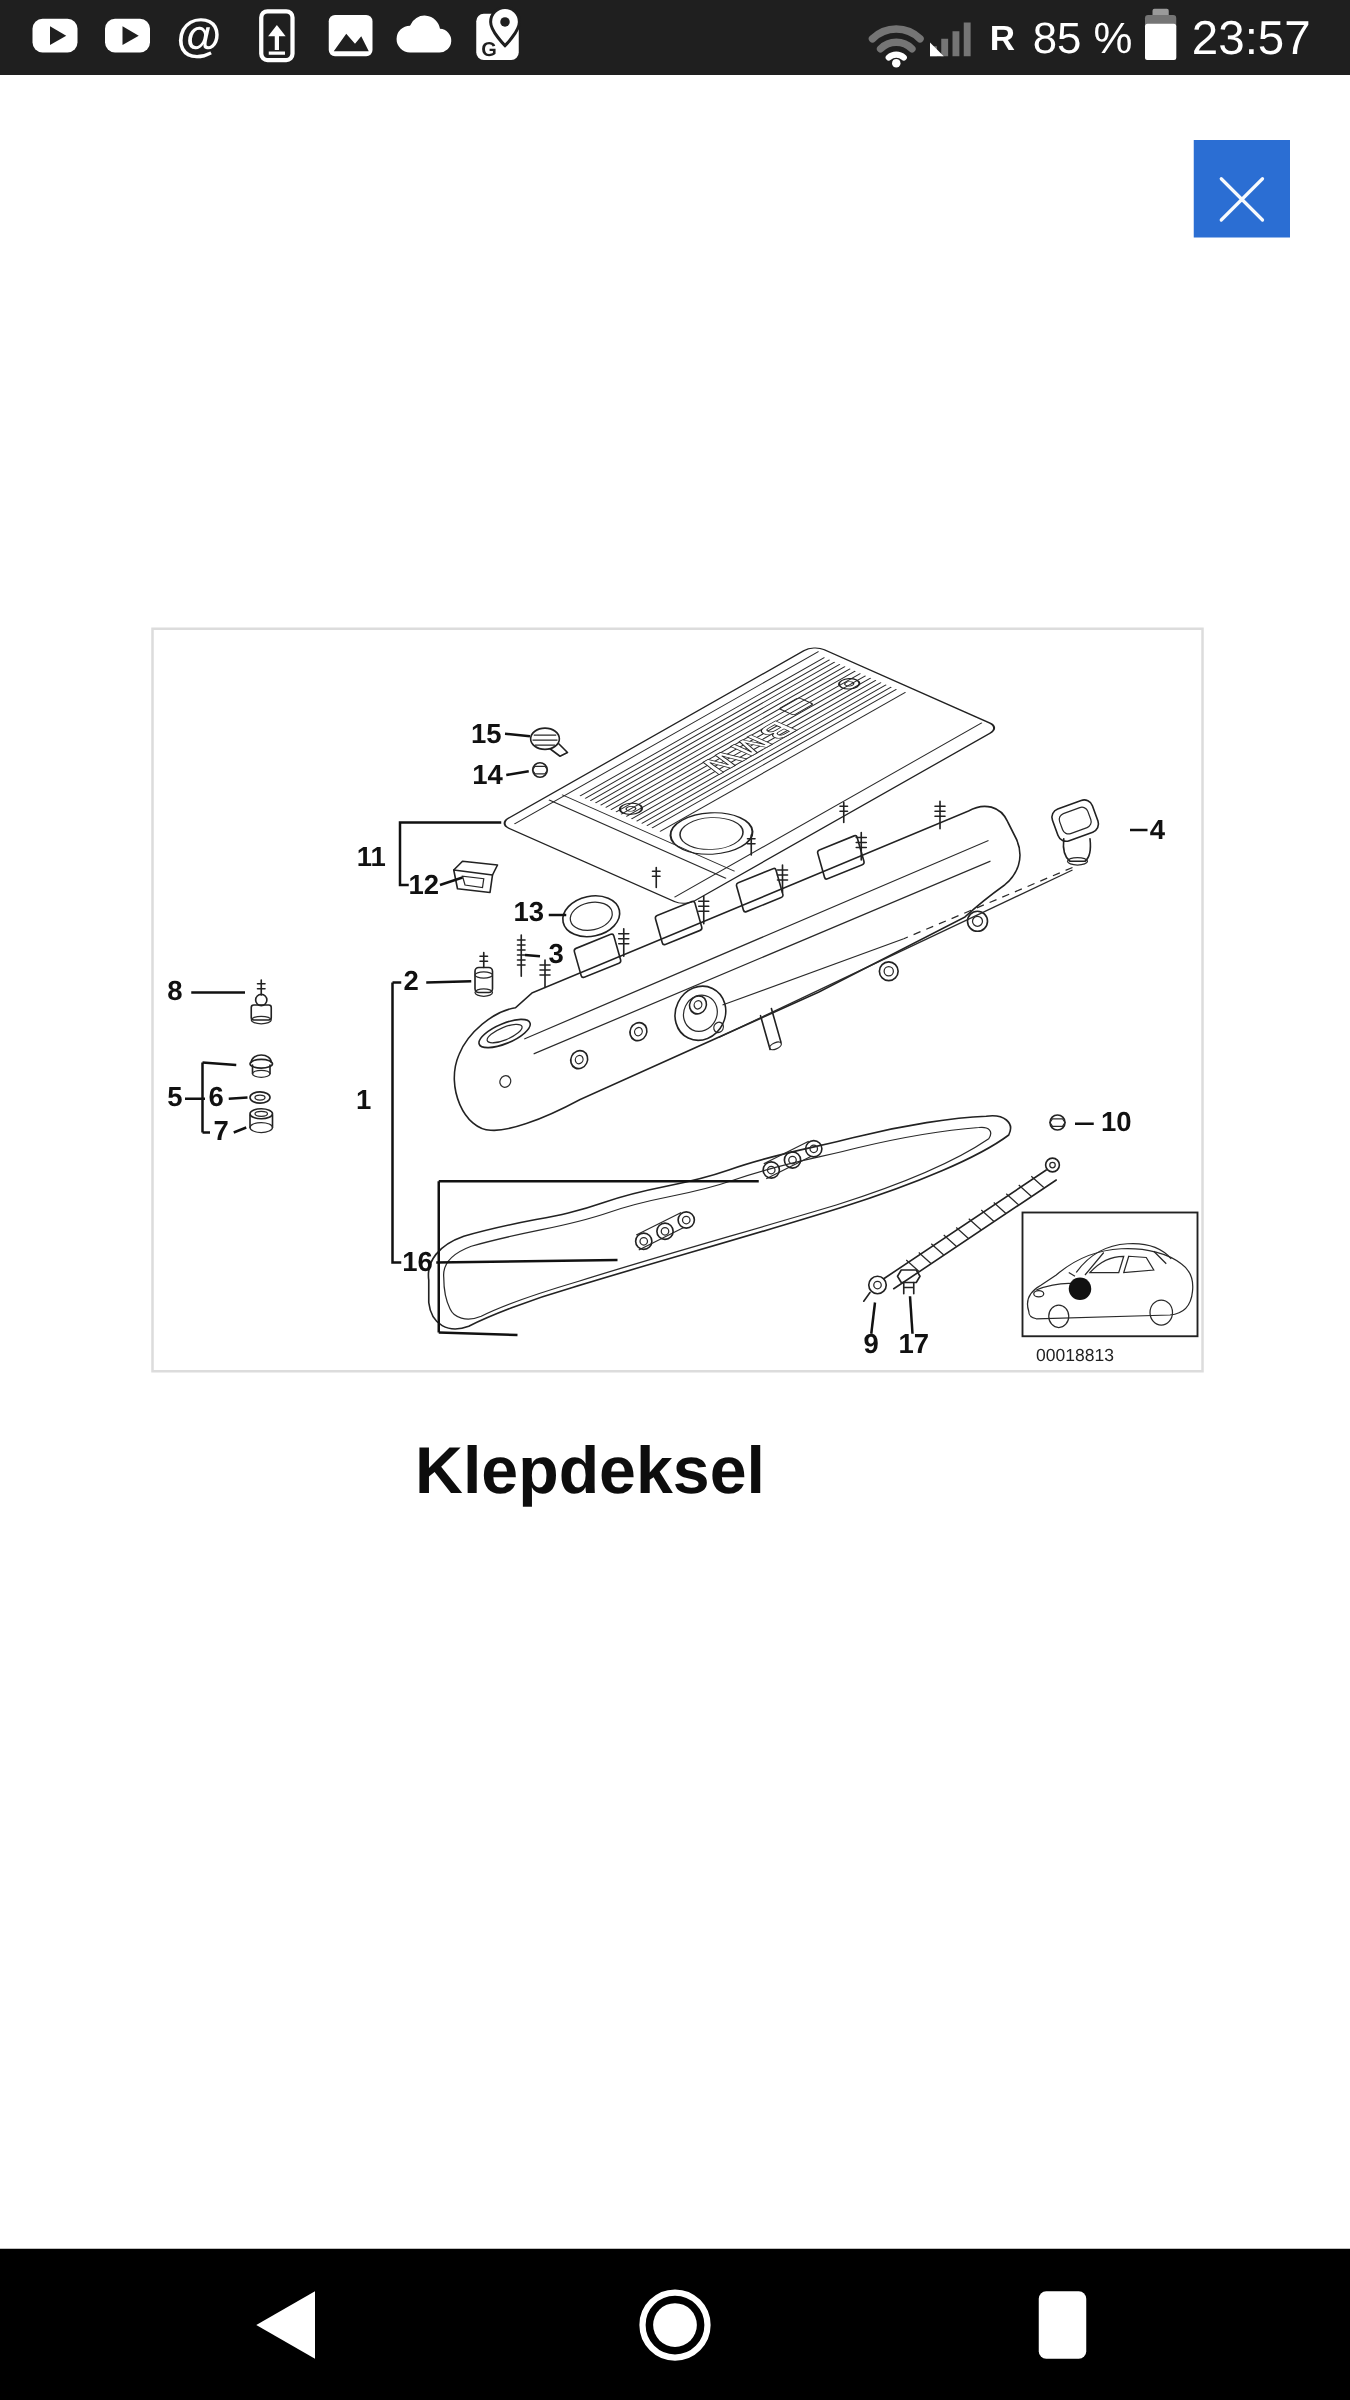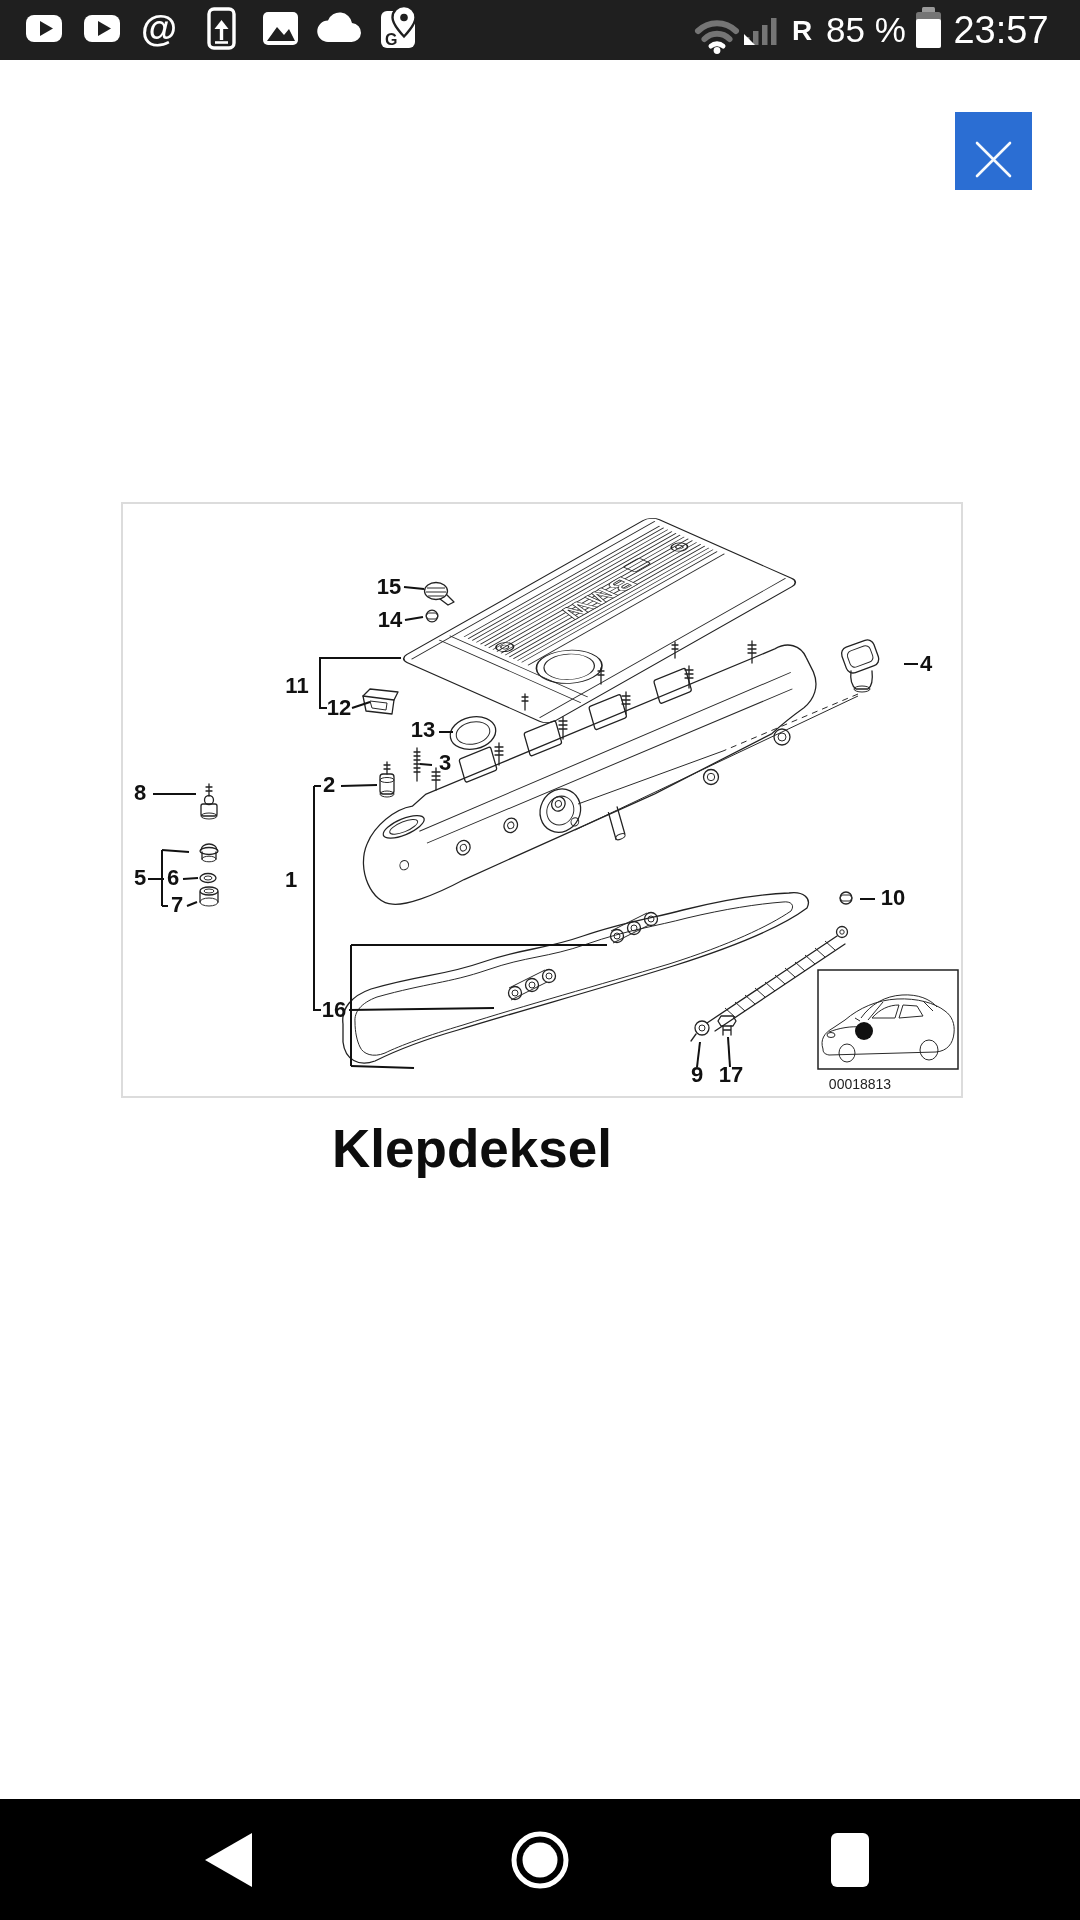--- a/index.html
+++ b/index.html
@@ -5,21 +5,21 @@
   html,body{margin:0;padding:0;background:#fff;}
   body{width:1080px;height:1920px;position:relative;font-family:"Liberation Sans",sans-serif;overflow:hidden;}
   
   .status-bar{position:absolute;left:0;top:0;width:1080px;height:60px;background:#1f1f1f;}
   .status-bar svg{display:block;}
   
   .content{position:absolute;left:0;top:60px;width:1080px;height:1739px;background:#fff;}
   .close-btn{position:absolute;left:955px;top:52px;width:77px;height:78px;background:#2b6ed3;cursor:pointer;}
   .panel{position:absolute;left:121px;top:442px;width:838px;height:592px;border:2px solid #dcdcdc;background:#fff;box-sizing:content-box;}
   .panel svg{display:block;}
-  .caption{position:absolute;left:0;top:1058px;width:944px;text-align:center;
+  .caption{position:absolute;left:0;top:1086px;width:944px;text-align:center;
            font-size:53px;font-weight:bold;color:#0d0d0d;letter-spacing:0px;}
   
   .nav-bar{position:absolute;left:0;top:1799px;width:1080px;height:121px;background:#000;}
   
   .art{stroke:#222;stroke-width:1.3;fill:none;stroke-linecap:round;stroke-linejoin:round;}
   .artthin{stroke:#2a2a2a;stroke-width:1;fill:none;}
   .lbl{font-family:"Liberation Sans",sans-serif;font-weight:bold;font-size:22px;fill:#111;text-anchor:middle;}
   .leader{stroke:#111;stroke-width:2;fill:none;}
 </style>
 </head>

